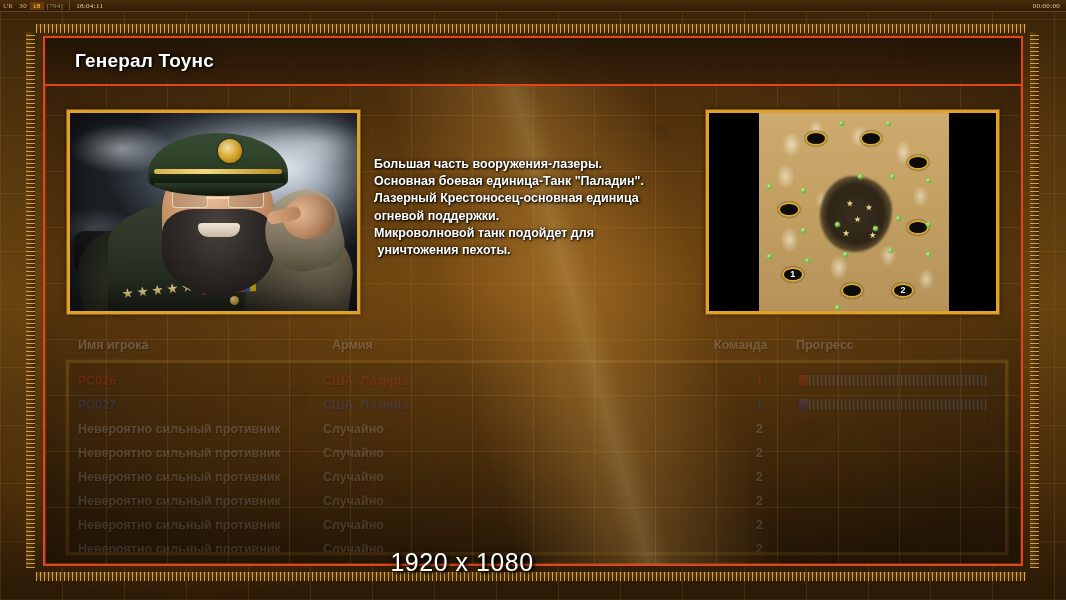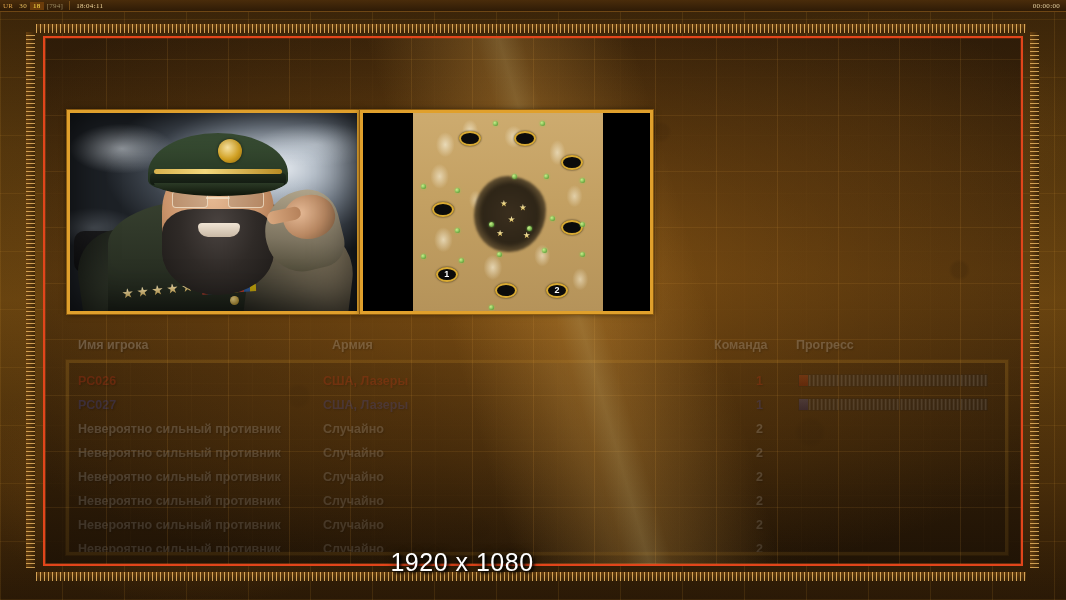--- a/index.html
+++ b/index.html
@@ -406,20 +406,23 @@
   <span class="tb-divider"></span>
   <span class="seg tb-time">18:04:11</span>
   <span class="spacer"></span>
   <span class="clock">00:00:00</span>
 </div>
 
 <div id="window">
   <div id="window-grid"></div>
   <div id="window-streak"></div>
 
+  <div id="titlebar">
+    <div id="title">Генерал Тоунс</div>
+  </div>
 
   <div id="top-area">
 
     <div id="portrait" class="gold-frame">
       <div id="portrait-sky"></div>
       <div id="portrait-clouds"></div>
       <div id="p-camera"></div>
       <div id="p-shoulderL"></div>
       <div id="p-body"></div>
       <div id="p-shoulderR"></div>
@@ -443,20 +446,28 @@
       <div id="p-cap-band"></div>
       <div id="p-cap-cord"></div>
       <div id="p-brim"></div>
       <div id="p-cap-badge"></div>
       <div id="p-arm"></div>
       <div id="p-hand"></div>
       <div id="p-finger"></div>
       <div id="portrait-vig"></div>
     </div>
 
+    <div id="desc">
+      <p>Большая часть вооружения-лазеры.
+Основная боевая единица-Танк "Паладин".
+Лазерный Крестоносец-основная единица
+огневой поддержки.
+Микроволновой танк подойдет для
+ уничтожения пехоты.</p>
+    </div>
 
     <div id="minimap" class="gold-frame">
       <div id="mm-canvas">
         <div id="mm-terrain">
           <div id="mm-mottle"></div>
           <div id="mm-center"></div>
 
           <div class="mm-base" style="left:24%;  top:9%;">
               <span></span>
             </div>

